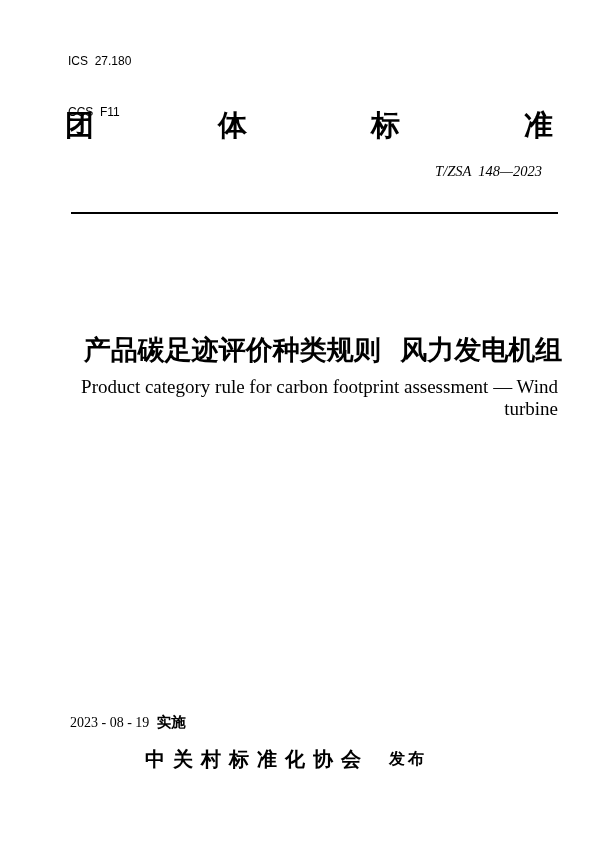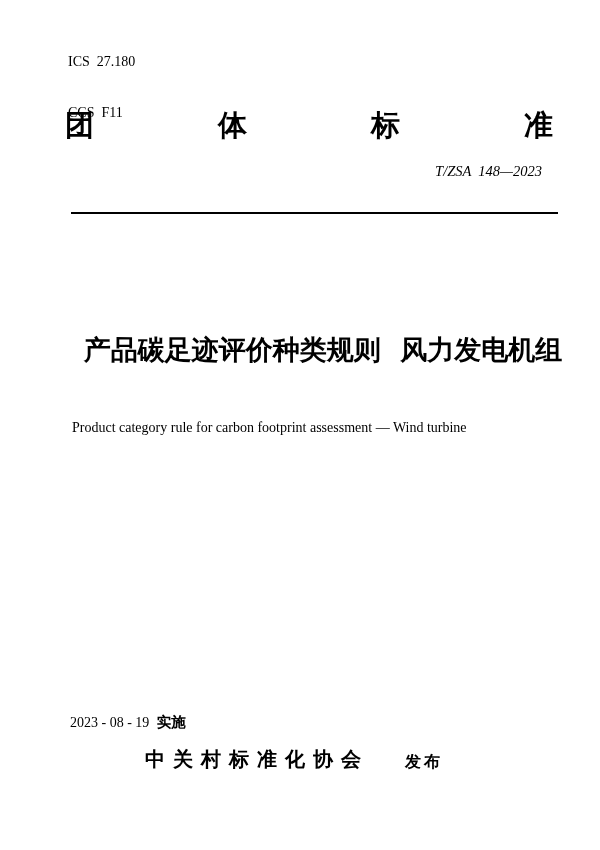--- a/index.html
+++ b/index.html
@@ -14,24 +14,24 @@
     background: #ffffff;
     color: #000000;
     font-family: "Liberation Serif", "DejaVu Serif", serif;
     overflow: hidden;
   }
   
   .codes {
     position: absolute;
     left: 68px;
     top: 19px;
-    font-size: 14px;
+    font-size: 12px;
     line-height: 17px;
     white-space: pre;
-    font-family: Liberation Serif, serif;
+    font-family: Liberation Sans, sans-serif;
   }
   
   .std-type {
     position: absolute;
     left: 65px;
     right: 47px;
     top: 111px;
     display: flex;
     justify-content: space-between;
     font-family: "Liberation Sans", "DejaVu Sans", sans-serif;
@@ -68,24 +68,23 @@
     font-size: 27px;
     line-height: 30px;
     word-spacing: 12px;
     white-space: nowrap;
   }
   .title-en {
     position: absolute;
     left: 72px;
     width: 486px;
     top: 376px;
-    text-align: left;
-    font-size: 14px;
+    text-align: right;
+    font-size: 19px;
     font-family: "Liberation Serif", "DejaVu Serif", serif;
-    margin-top: 44px;
   }
   .dates {
     position: absolute;
     left: 70px;
     right: 38px;
     top: 713px;
     display: flex;
     justify-content: space-between;
     align-items: baseline;
     font-size: 14px;
@@ -98,25 +97,24 @@
     font-family: "Liberation Sans", "DejaVu Sans", sans-serif;
     font-weight: bold;
     font-size: 14.5px;
     margin-left: 4px;
   }
   .publisher {
     position: absolute;
     left: 145px;
     top: 746px;
     display: flex;
-    align-items: flex-end;
+    align-items: center;
     font-family: Liberation Sans, sans-serif;
     font-weight: bold;
     white-space: nowrap;
-    gap: 16px;
   }
   .publisher-name {
     font-size: 20px;
     letter-spacing: 8px;
   }
   .publisher-action {
     font-size: 16px;
     margin-left: 20px;
     letter-spacing: 3px;
   }

